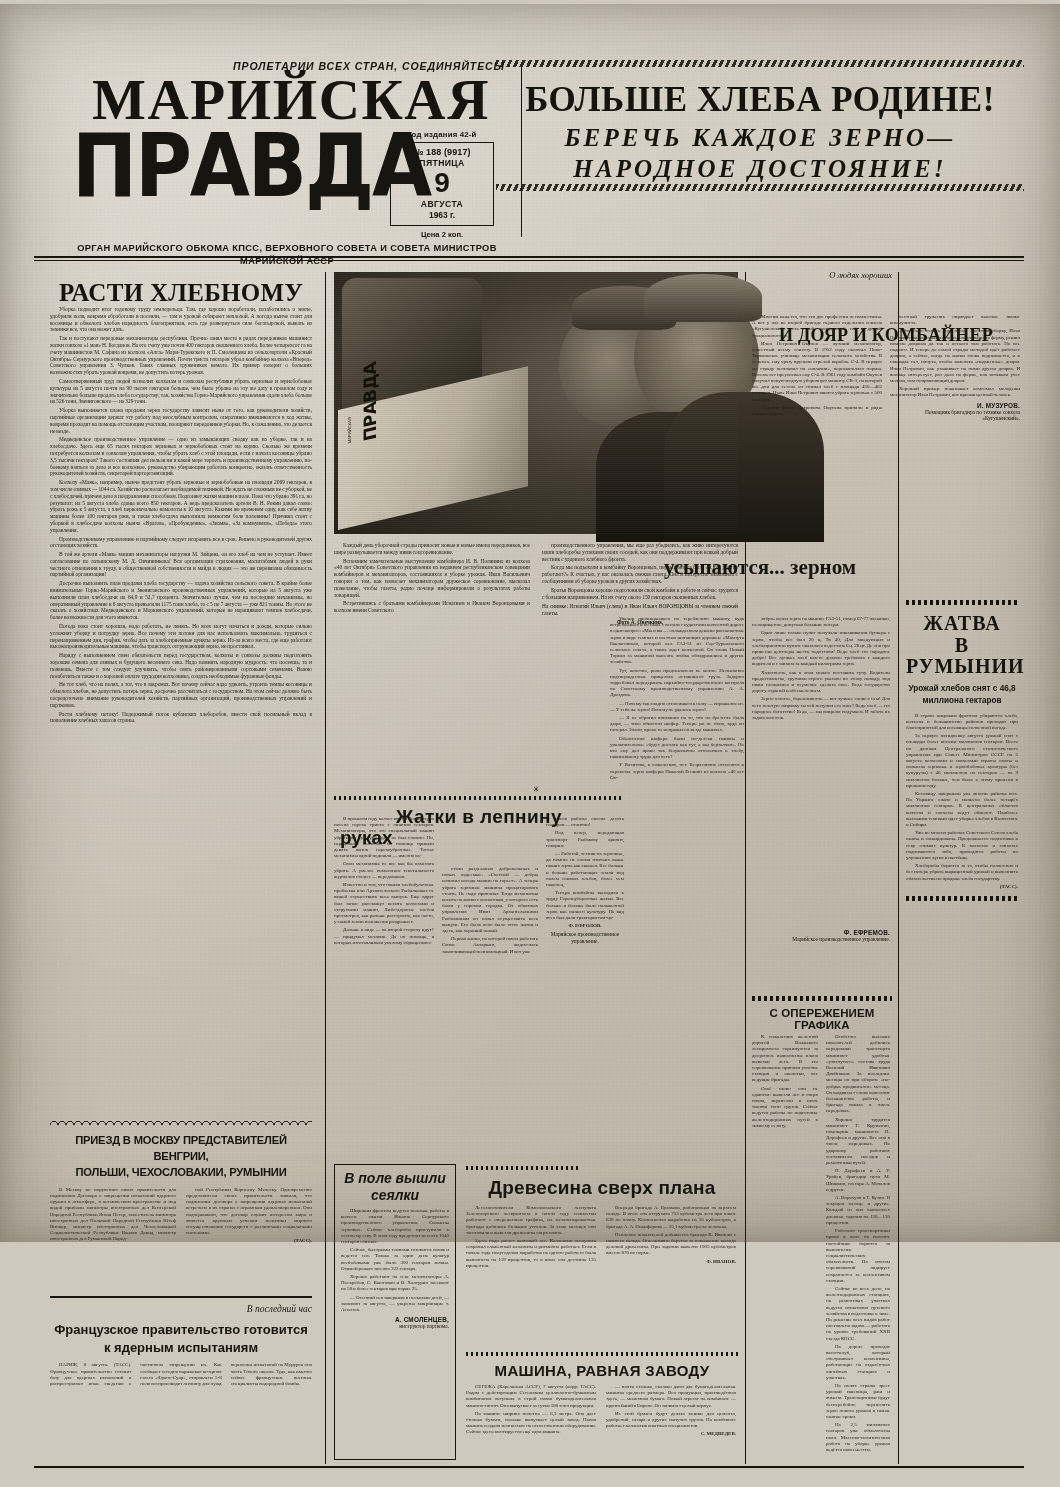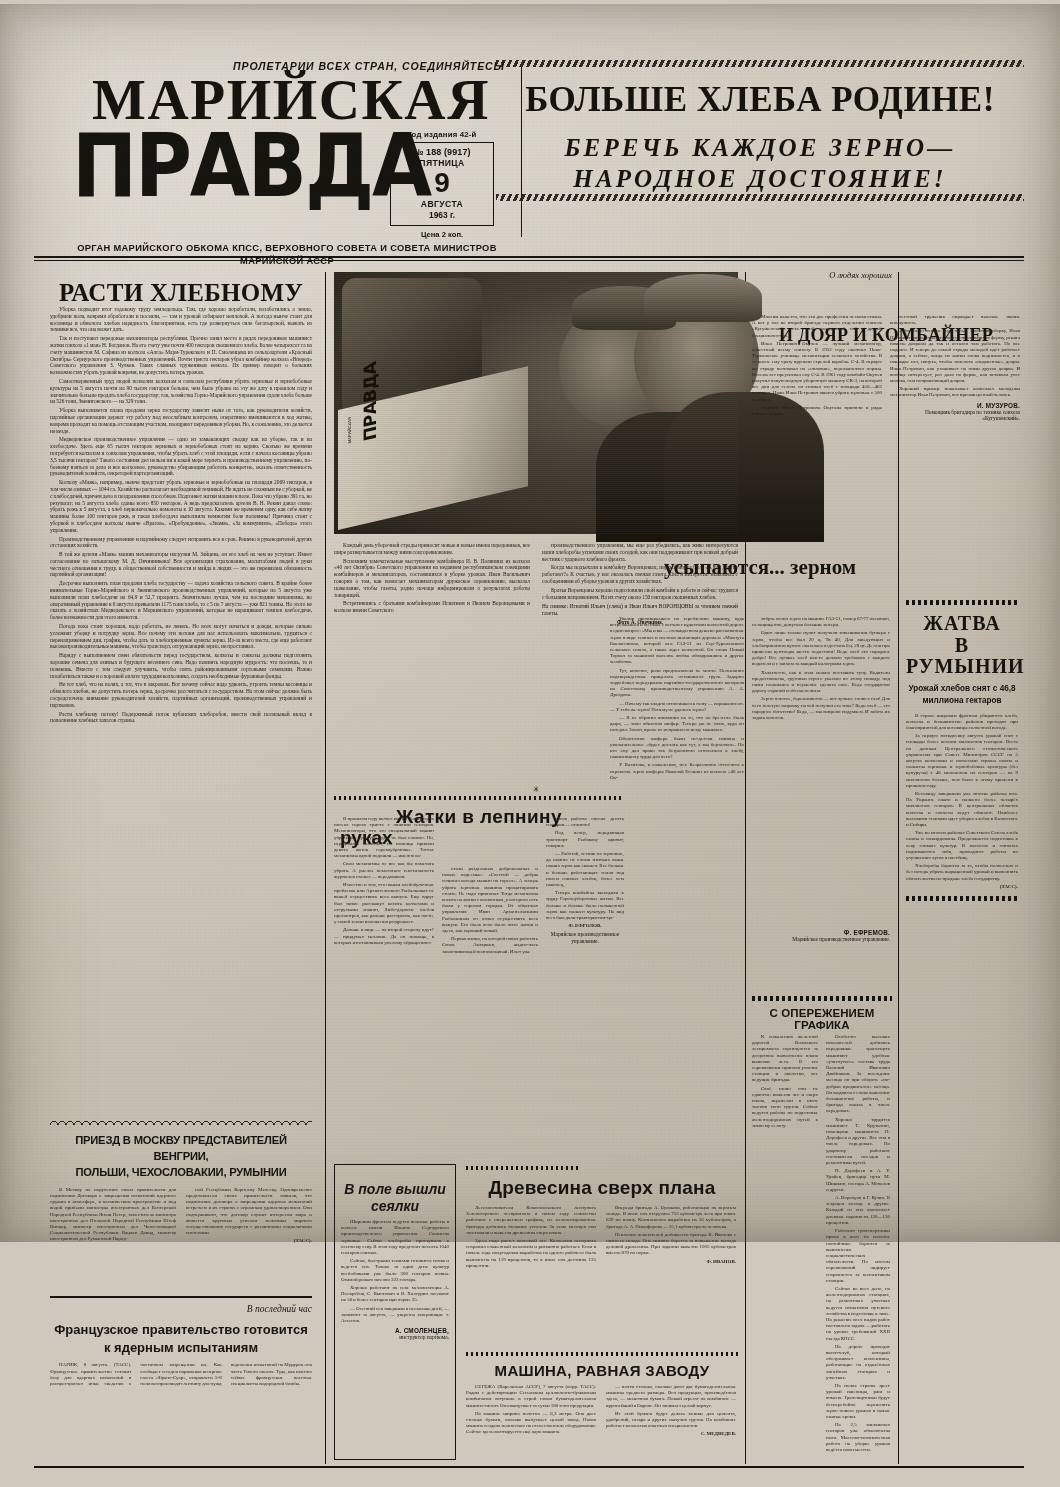--- a/index.html
+++ b/index.html
@@ -50,21 +50,21 @@
   .dmon{font-size:8.6px;font-weight:700;letter-spacing:.4px;}
   .dyr{font-size:8.4px;font-weight:700;margin-top:1px;}
   .dprice{font-size:7.6px;font-weight:700;margin-top:4px;}
   .mast-div{position:absolute;left:0;top:15px;width:1px;height:170px;background:#17150f;}
 
   
   #headblock{position:absolute;left:496px;top:56px;width:528px;}
   .orn{height:7px;background-image:repeating-linear-gradient(115deg,#17150f 0 3px,transparent 3px 6px);
     opacity:.88;}
   .h-main{font-family:"Liberation Serif", serif;font-size:35px;font-weight:700;
-    text-align:center;letter-spacing:.5px;margin:13px 0 13px;}
+    text-align:center;letter-spacing:.5px;margin:13px 0 3px;}
   .h-sub{font-family:"Liberation Serif", serif;font-size:25px;font-weight:700;font-style:italic;
     text-align:center;letter-spacing:3.2px;line-height:1.22;}
   .h-low{font-size:20px;font-weight:700;text-align:center;letter-spacing:.1px;margin:11px 0 9px;}
 
   .hrule{position:absolute;background:#17150f;}
 
   
   .col{position:absolute;}
   .art p{margin:0 0 2px 0;text-indent:9px;text-align:justify;
     font-size:5.4px;line-height:6.8px;font-family:"Liberation Serif", serif;
@@ -278,21 +278,21 @@
     <div class="art tiny">
       <p>часов работы скосил десять гектаров — отлично!</p>
       <p>Под вечер, передающая транспорт Рыбакову кричит, говорил:</p>
       <p>— Работай, техник на зерновые, да помни: не сломи птичьих выше наших зерна как скошен. Все больше и больше работающих земли под полем озимых хлебов, более чем наконец,</p>
       <p>Теперь комбайны выходили к труду Горохоуборочные жатки. Все больше и больше было налаженной зерна как скошен культуру. На вид всех был дали трактористам-ца-</p>
       <p style="text-align:center;text-indent:0;font-weight:700;">Ф. ЕФРОЛОВ.</p>
     </div>
     <div class="byrole" style="text-align:center;">Марийское производственное управление.</div>
   </div>
 
-  <div class="col boxed" style="left:334px;top:1160px;width:122px;height:296px;padding:16px 6px;box-sizing:border-box;">
+  <div class="col boxed" style="left:334px;top:1160px;width:122px;height:296px;padding:5px 6px;box-sizing:border-box;">
     <div class="cellhead">В поле вышли</div>
     <div class="cellhead" style="margin-bottom:5px;">сеялки</div>
     <div class="art tiny">
       <p>Широким фронтом ведутся полевые работы в колхозе имени Ильича Сернурского производственного управления. Скошены зерновые. Сейчас хлеборобы приступили к осеннему севу. В этом году предстоит посеять 1040 гектаров озимых.</p>
       <p>Сейчас, быстрыми темпами готовится почва и ведется сев. Только за один день культур всебобовыми уже было 300 гектаров почвы. Озимой рожью засеяно 322 гектара.</p>
       <p>Хорошо работают на севе механизаторы А. Поскрёбов, С. Вьюгович и В. Халтурин засевают по 50 и более гектаров при норме 25.</p>
       <p>— Осенний сев завершим в несколько дней, — заявляют за августа, — уверены заверяющие т. Ассенов.</p>
     </div>
     <div class="byline">А. СМОЛЕНЦЕВ,</div>
     <div class="byrole">инструктор парткома.</div>

